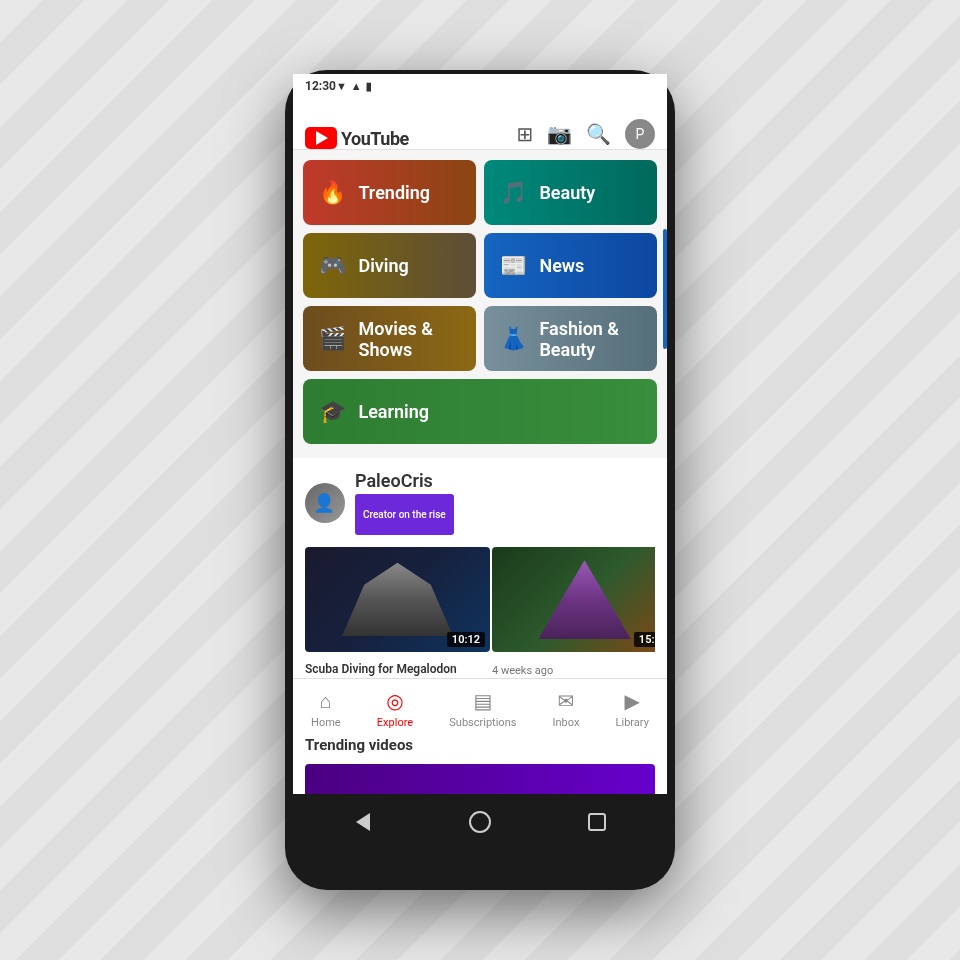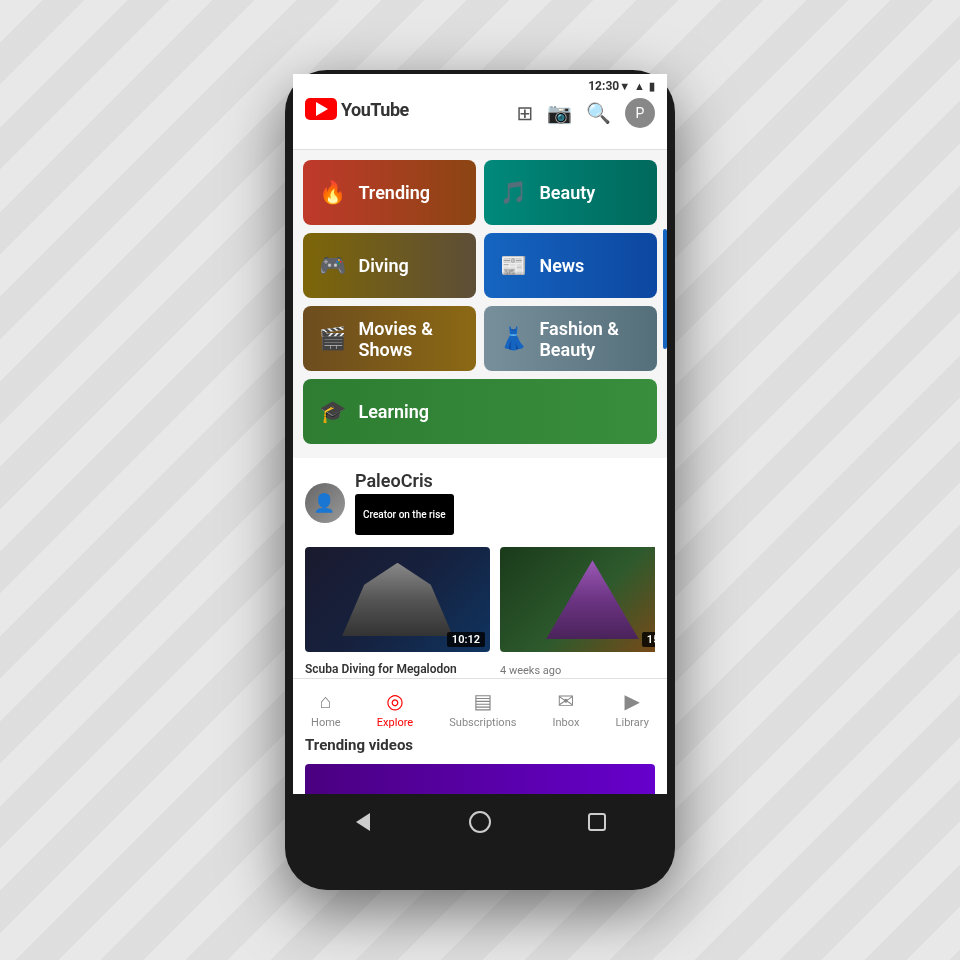--- a/index.html
+++ b/index.html
@@ -75,37 +75,37 @@
       margin-top: 4px;
     }
 
     
     .status-bar {
       width: 100%;
       height: 24px;
       background: white;
       display: flex;
       align-items: center;
-      justify-content: flex-end;
+      justify-content: flex-start;
       padding: 0 12px;
       font-size: 12px;
       font-weight: 600;
     }
 
     .status-time { color: #333; font-size: 12px; font-weight: 700; }
     .status-icons { display: flex; align-items: center; gap: 4px; }
     .status-icon { font-size: 11px; color: #333; }
 
     
     .yt-header {
       width: 100%;
       height: 52px;
       background: white;
       display: flex;
-      align-items: flex-start;
+      align-items: flex-end;
       padding: 0 12px;
       gap: 8px;
       border-bottom: 1px solid #e0e0e0;
     }
 
     .yt-logo {
       display: flex;
       align-items: center;
       gap: 4px;
       flex: 1;
@@ -231,32 +231,32 @@
       background: linear-gradient(135deg, #666, #999);
       display: flex;
       align-items: center;
       justify-content: center;
       font-size: 18px;
     }
 
     .creator-info { display: flex; flex-direction: column; gap: 3px; }
     .creator-name { font-size: 18px; font-weight: 600; color: #333; }
     .creator-badge {
-      background: #000000;
+      background: #6d28d9;
       color: white;
       font-size: 10px;
       padding: 15px 8px;
       border-radius: 3px;
       font-weight: 500;
       display: inline-block;
     }
 
     .video-row {
       display: flex;
-      gap: 10px;
+      gap: 2px;
       overflow: hidden;
     }
 
     .video-card {
       flex: 0 0 185px;
     }
 
     .video-thumb {
       width: 185px;
       height: 105px;

